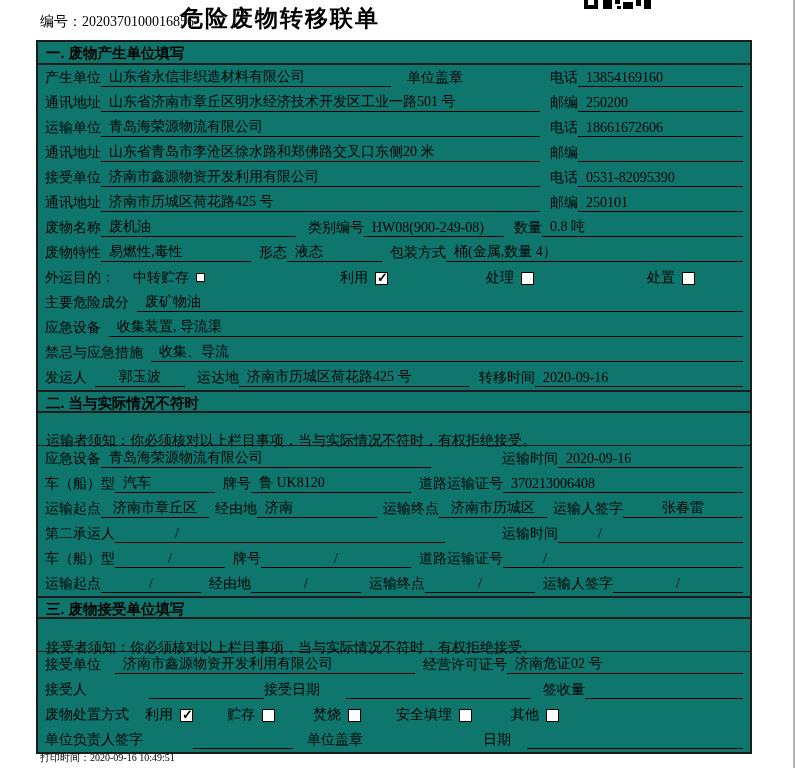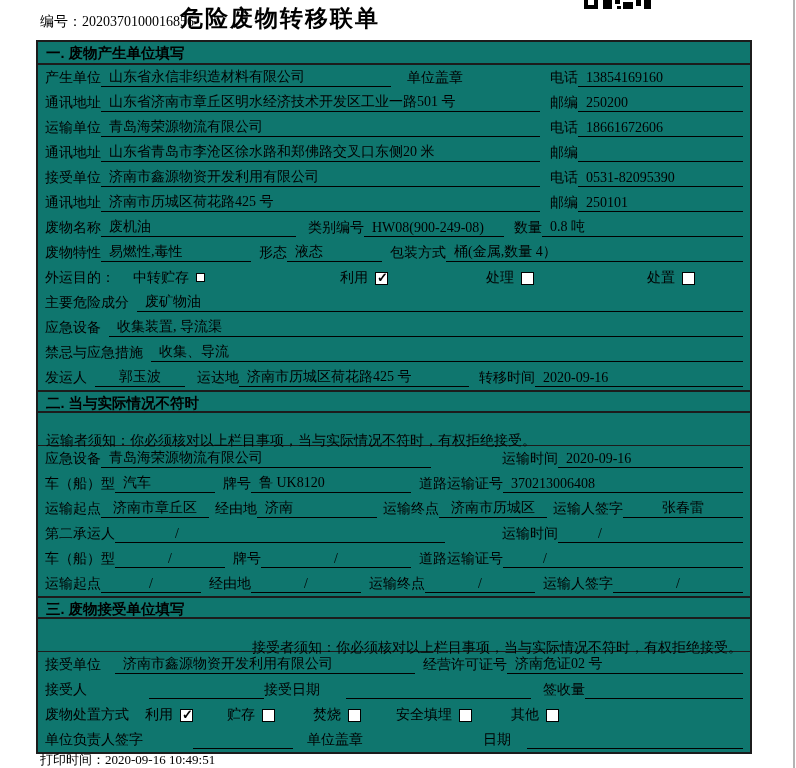--- a/index.html
+++ b/index.html
@@ -15,21 +15,21 @@
   .qr-frag { position:absolute; left:584px; top:0; }
   .screen-edge { position:absolute; right:1px; top:0; width:2px; height:768px; background:#b4b4b4; }
 
   
   .form-table { position:absolute; left:36px; top:40px; width:716px; border:2px solid #1c1c1c; background:#0f766e; }
   .sec-title { height:23px; line-height:22px; padding:0 8px; font-size:14.5px; font-weight:bold;
     border-bottom:2px solid #1c1c1c;
     font-family:"Liberation Sans","DejaVu Sans",sans-serif; }
   .sec-title.mid { border-top:2px solid #1c1c1c; }
   .notice { height:25px; line-height:24px; padding:16px 8px; font-size:14px; border-bottom:1px solid #1c1c1c; white-space:nowrap; }
-  .notice.tall { height:26px; line-height:25px;text-align:right; }
+  .notice.tall { height:26px; line-height:25px; }
 
   .row { display:flex; align-items:flex-end; height:25px; padding:0 7px 3px 7px; font-size:14px; }
   .lbl { white-space:nowrap; flex:0 0 auto; }
   .fill { border-bottom:1px solid #000; padding:0 2px 0 8px; white-space:nowrap; overflow:hidden; flex:0 0 auto; }
   .grow { flex:1 1 auto; }
   .ctr { text-align:center; padding-left:2px; }
   .sl { padding-left:60px; }
   .sl2 { padding-left:40px; }
   .spacer { flex:1 1 auto; }
 
@@ -43,21 +43,21 @@
   .w110{width:110px} .w115{width:115px} .w120{width:120px} .w140{width:140px} .w150{width:150px}
   .w160{width:160px} .w165{width:165px} .w185{width:185px} .w195{width:195px}
   .w230{width:230px} .w290{width:290px} .w300{width:300px} .w330{width:330px}
 
   .opt { display:inline-flex; align-items:center; white-space:nowrap; }
   .cb { display:inline-block; width:13px; height:13px; border:1px solid #000; margin-left:7px;
         position:relative; background:#fff; }
   .cb.small { width:9px; height:9px; margin-bottom:1px; }
   .cb.checked::after { content:"✓"; position:absolute; left:1px; top:-3px; font-size:13px; font-weight:bold; }
 
-  .print-line { position:absolute; left:40px; top:751px; font-size:13px; white-space:nowrap;text-align:center; }
+  .print-line { position:absolute; left:40px; top:751px; font-size:10px; white-space:nowrap;text-align:center; }
 </style>
 </head>
 <body>
 
 <div class="page">
 
   <div class="serial"><span>编号：</span><span>2020370100016856</span></div>
   <div class="doc-title">危险废物转移联单</div>
 
   <svg class="qr-frag" width="72" height="11" viewBox="0 0 72 11">

